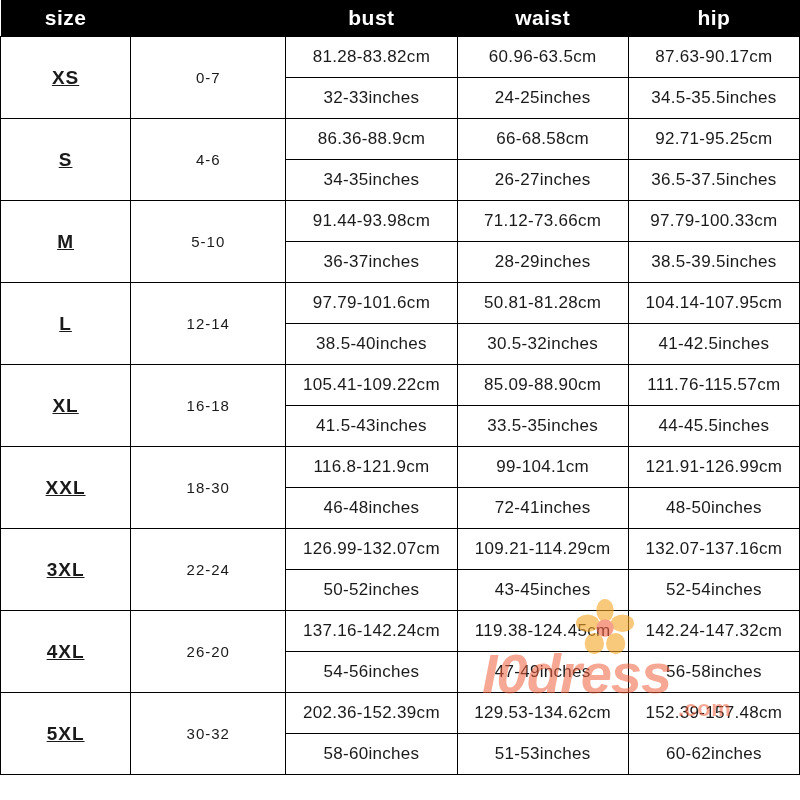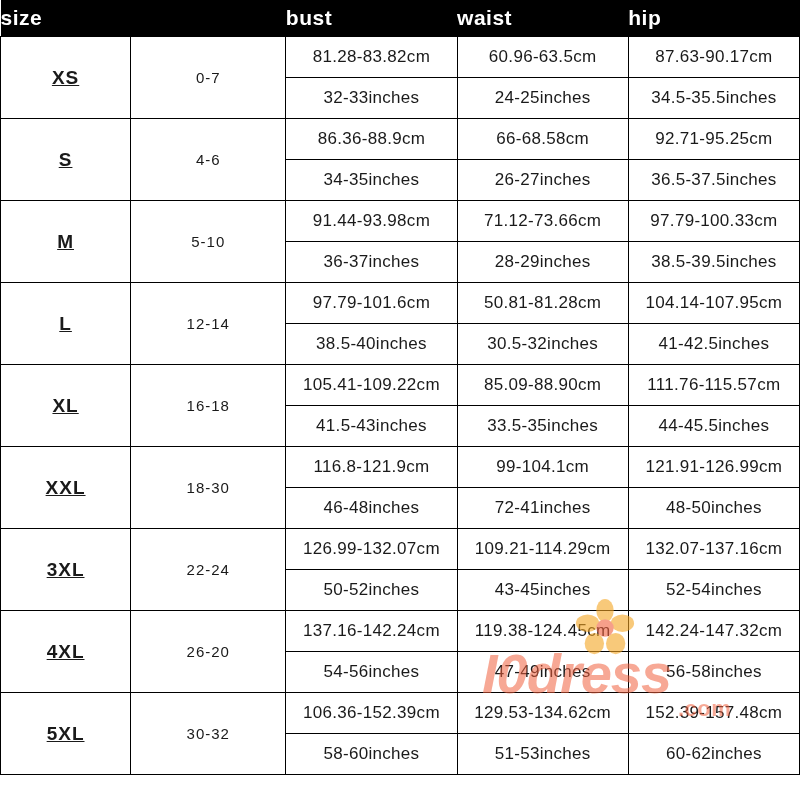--- a/index.html
+++ b/index.html
@@ -30,21 +30,21 @@
   table.size-chart col.c-size  { width: 130px; }
   table.size-chart col.c-num   { width: 155px; }
   table.size-chart col.c-meas  { width: 171px; }
   thead th {
     background: #000000;
     color: #ffffff;
     height: 36px;
     font-size: 21px;
     font-weight: bold;
     letter-spacing: 0.5px;
-    text-align: left;
+    text-align: center;
     vertical-align: middle;
     border: none;
     padding: 0;
   }
   thead th.blank-head { font-size: 0; }
   tbody td {
     border: 1px solid #000000;
     text-align: center;
     vertical-align: middle;
     padding: 0;
@@ -229,21 +229,21 @@
       </tr>
       <tr>
         <td class="meas-cell">54-56inches</td>
         <td class="meas-cell">47-49inches</td>
         <td class="meas-cell">56-58inches</td>
       </tr>
 
       <tr>
         <td class="size-cell" rowspan="2">5XL</td>
         <td class="num-cell" rowspan="2">30-32</td>
-        <td class="meas-cell cm">106.36-152.39cm</td>
+        <td class="meas-cell cm">202.36-152.39cm</td>
         <td class="meas-cell cm">129.53-134.62cm</td>
         <td class="meas-cell cm">152.39-157.48cm</td>
       </tr>
       <tr>
         <td class="meas-cell">58-60inches</td>
         <td class="meas-cell">51-53inches</td>
         <td class="meas-cell">60-62inches</td>
       </tr>
 
     </tbody>

